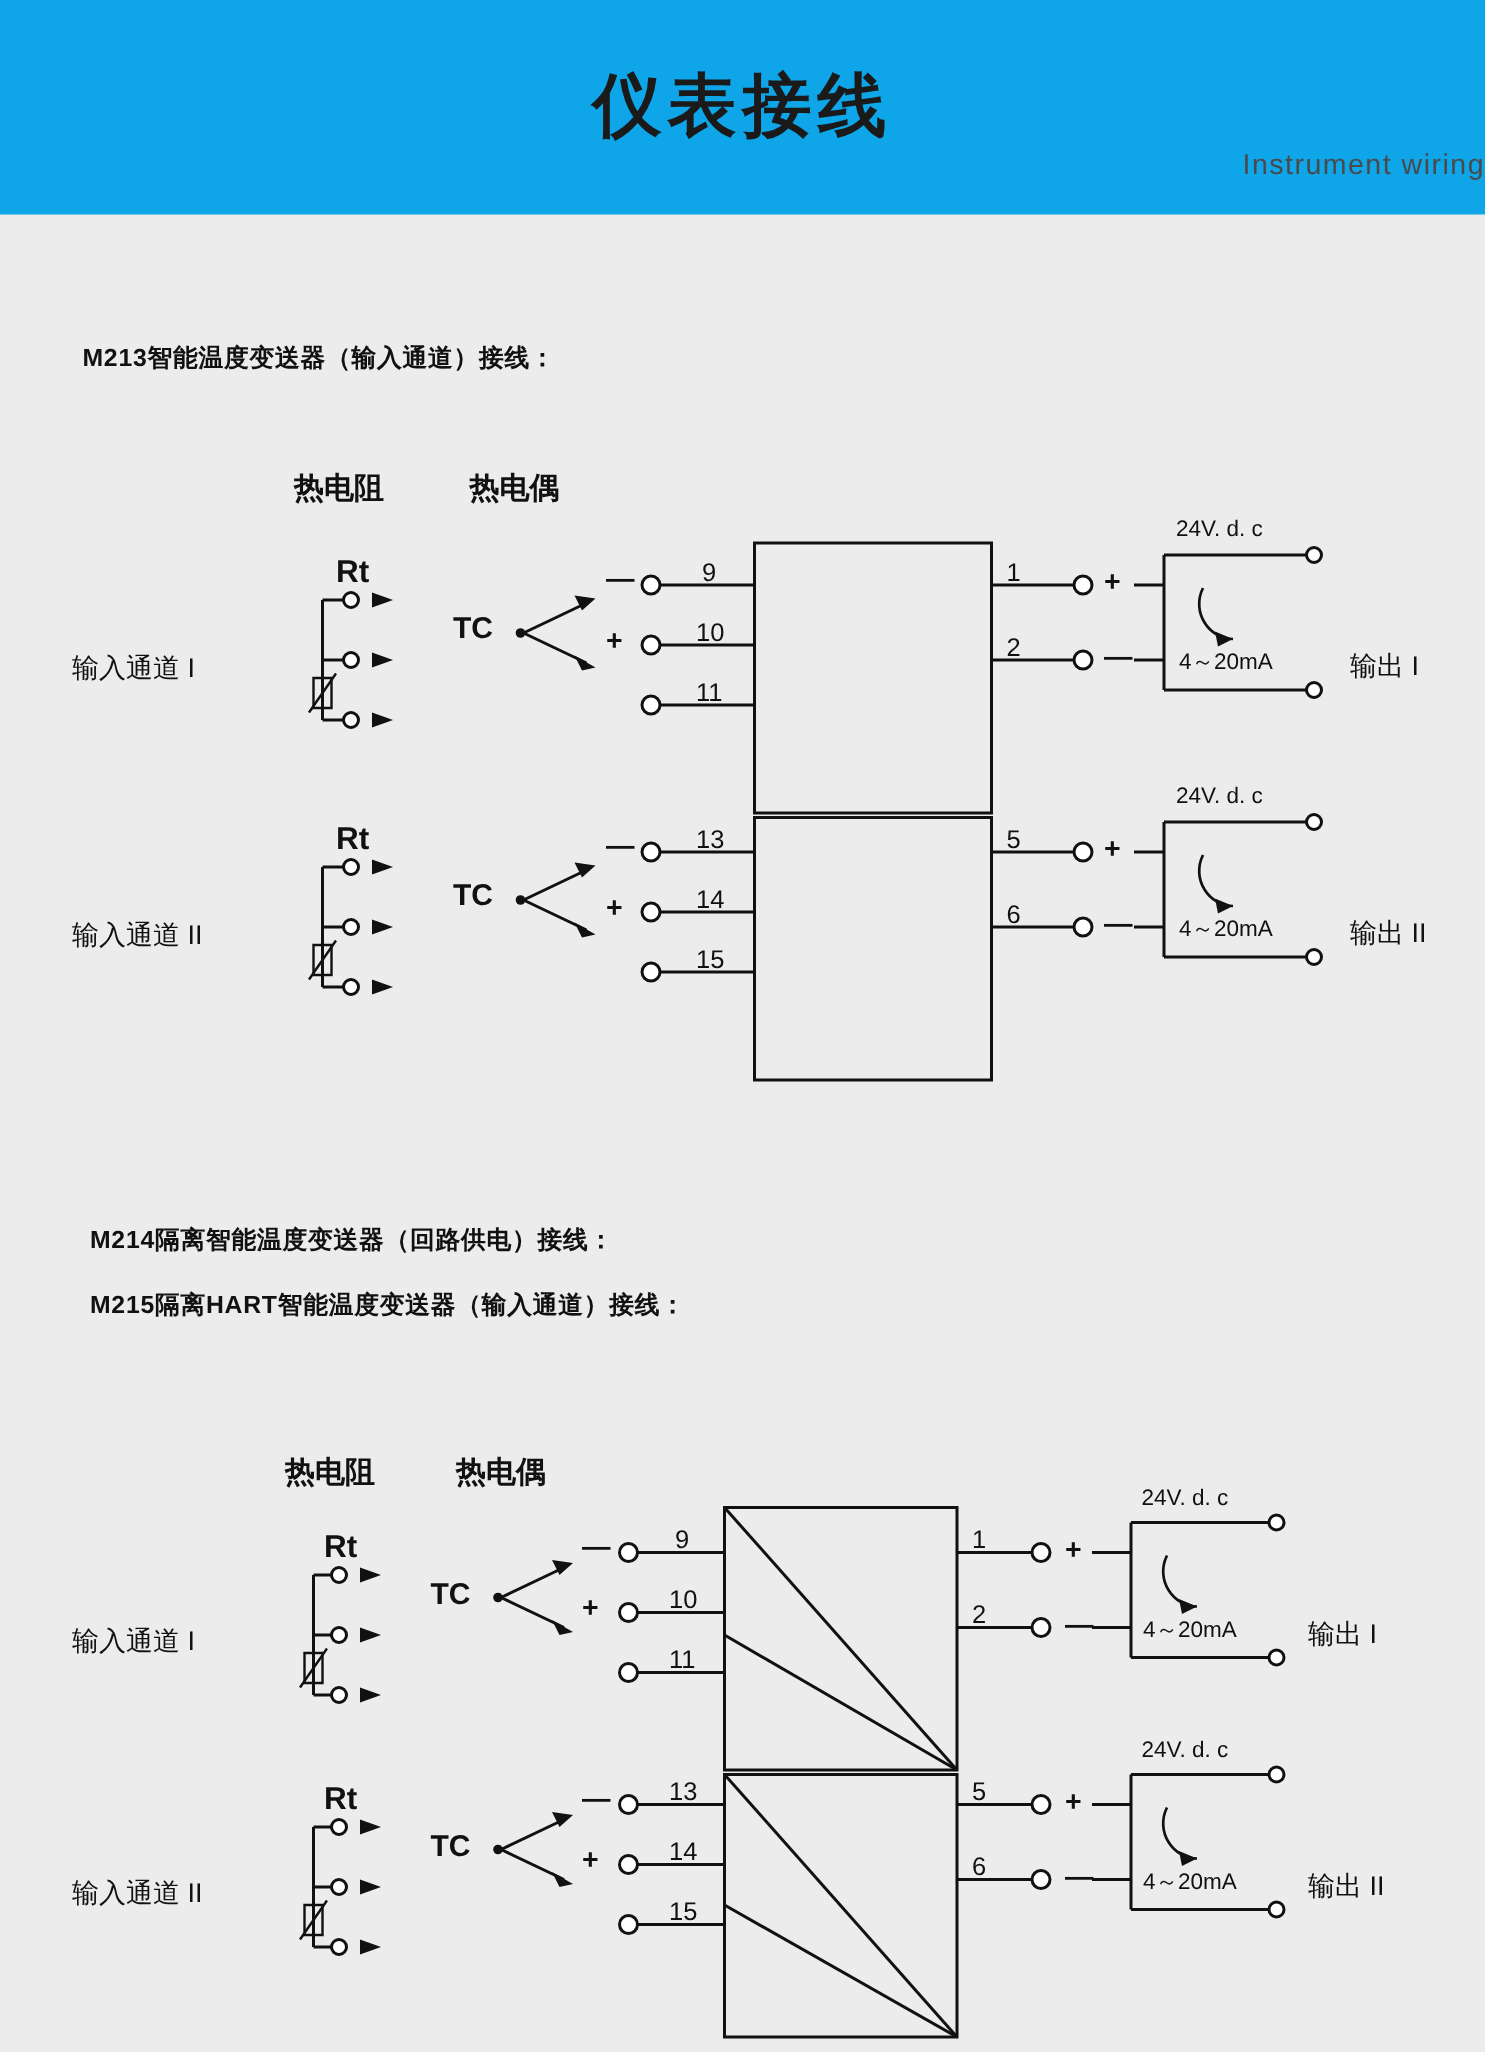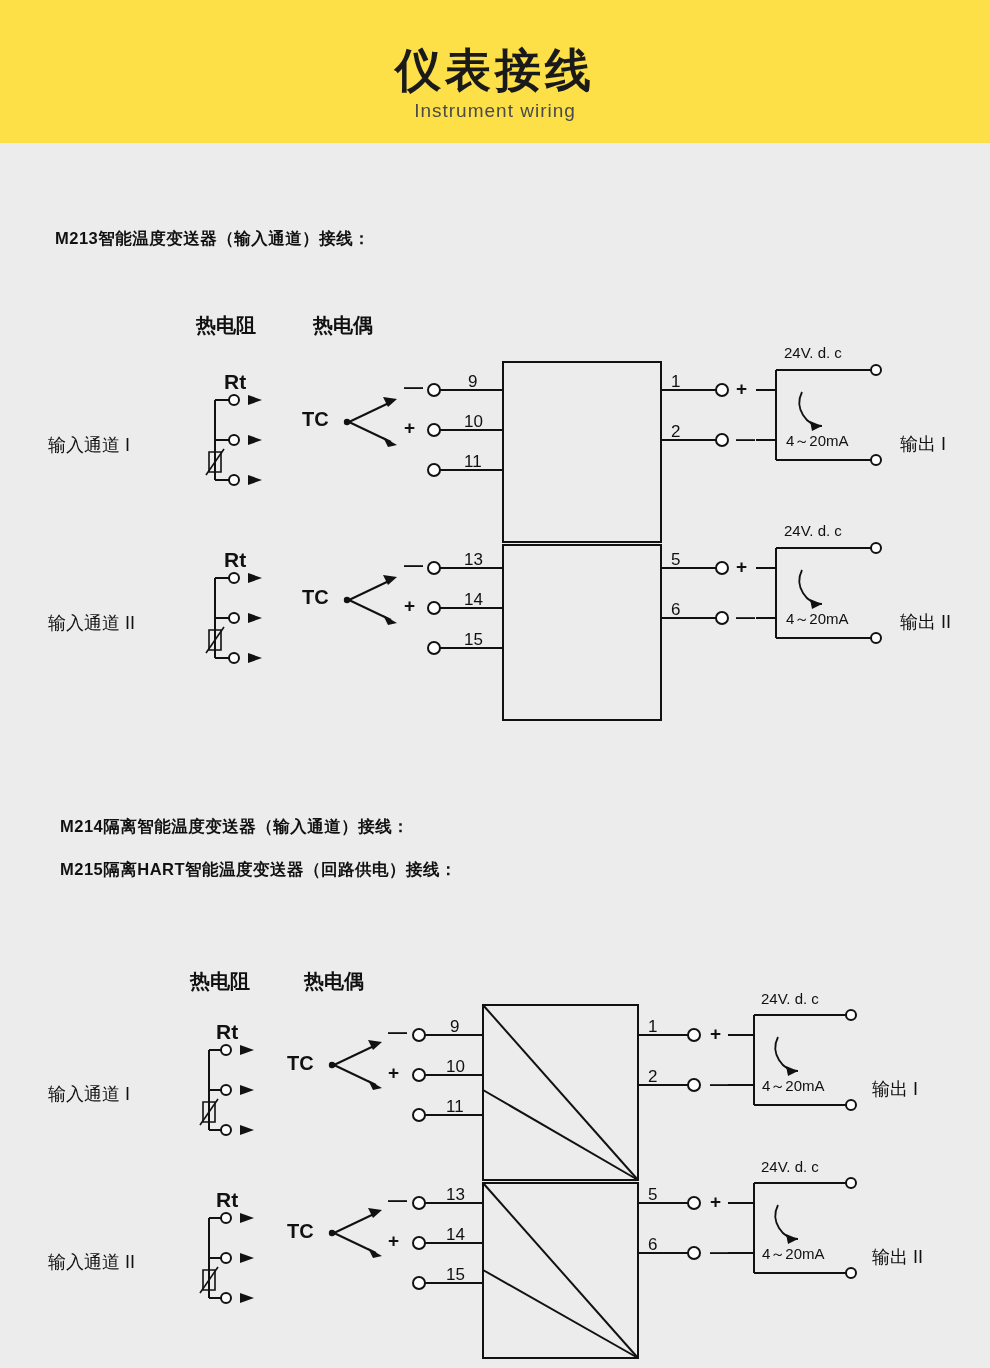--- a/index.html
+++ b/index.html
@@ -7,28 +7,28 @@
     width:990px;height:1368px;
     background:#ececec;
     font-family:"Liberation Sans", sans-serif;
     color:#111;
     position:relative;
     overflow:hidden;
   }
   
   .header{
     position:absolute;left:0;top:0;width:990px;height:143px;
-    background:#fde047;
+    background:#0ea5e9;
   }
   .header .cn{
     position:absolute;width:990px;text-align:center;top:40px;
     font-size:46px;font-weight:bold;letter-spacing:4px;color:#1a1a1a;
   }
   .header .en{
-    position:absolute;width:990px;text-align:center;top:100px;
+    position:absolute;width:990px;text-align:right;top:100px;
     font-size:19px;color:#4a4a4a;letter-spacing:1px;
   }
   
   .sect-title{
     position:absolute;font-size:16.5px;font-weight:bold;color:#111;letter-spacing:0.5px;
     white-space:nowrap;
   }
   
   .diagram{position:absolute;left:16px;}
   .d1{top:280px;width:990px;height:470px;}
@@ -185,22 +185,22 @@
   <div class="lbl" style="left:655px;top:270px;font-size:17px;">5</div>
   <div class="lbl" style="left:655px;top:320px;font-size:17px;">6</div>
   <div class="lbl" style="left:720px;top:276px;font-size:19px;font-weight:bold;">+</div>
   <div class="lbl" style="left:720px;top:326px;font-size:19px;font-weight:bold;">—</div>
 
   <div class="lbl" style="left:768px;top:242px;font-size:15px;">24V. d. c</div>
   <div class="lbl" style="left:770px;top:330px;font-size:15px;">4～20mA</div>
   <div class="lbl" style="left:884px;top:330px;font-size:18px;">输出 II</div>
 </div>
 
-<div class="sect-title" style="left:60px;top:816px;">M214隔离智能温度变送器（输入通道）接线：</div>
-<div class="sect-title" style="left:60px;top:859px;">M215隔离HART智能温度变送器（回路供电）接线：</div>
+<div class="sect-title" style="left:60px;top:816px;">M214隔离智能温度变送器（回路供电）接线：</div>
+<div class="sect-title" style="left:60px;top:859px;">M215隔离HART智能温度变送器（输入通道）接线：</div>
 
 <div class="diagram d2">
   <svg width="990" height="430" viewBox="0 0 990 430" xmlns="http://www.w3.org/2000/svg">
     <g fill="none" stroke="#111" stroke-width="2">
 
       <rect x="467" y="75" width="155" height="175"></rect>
       <path d="M467,75 L622,250"></path>
       <path d="M467,160 L622,250"></path>
       <rect x="467" y="253" width="155" height="175"></rect>
       <path d="M467,253 L622,428"></path>

